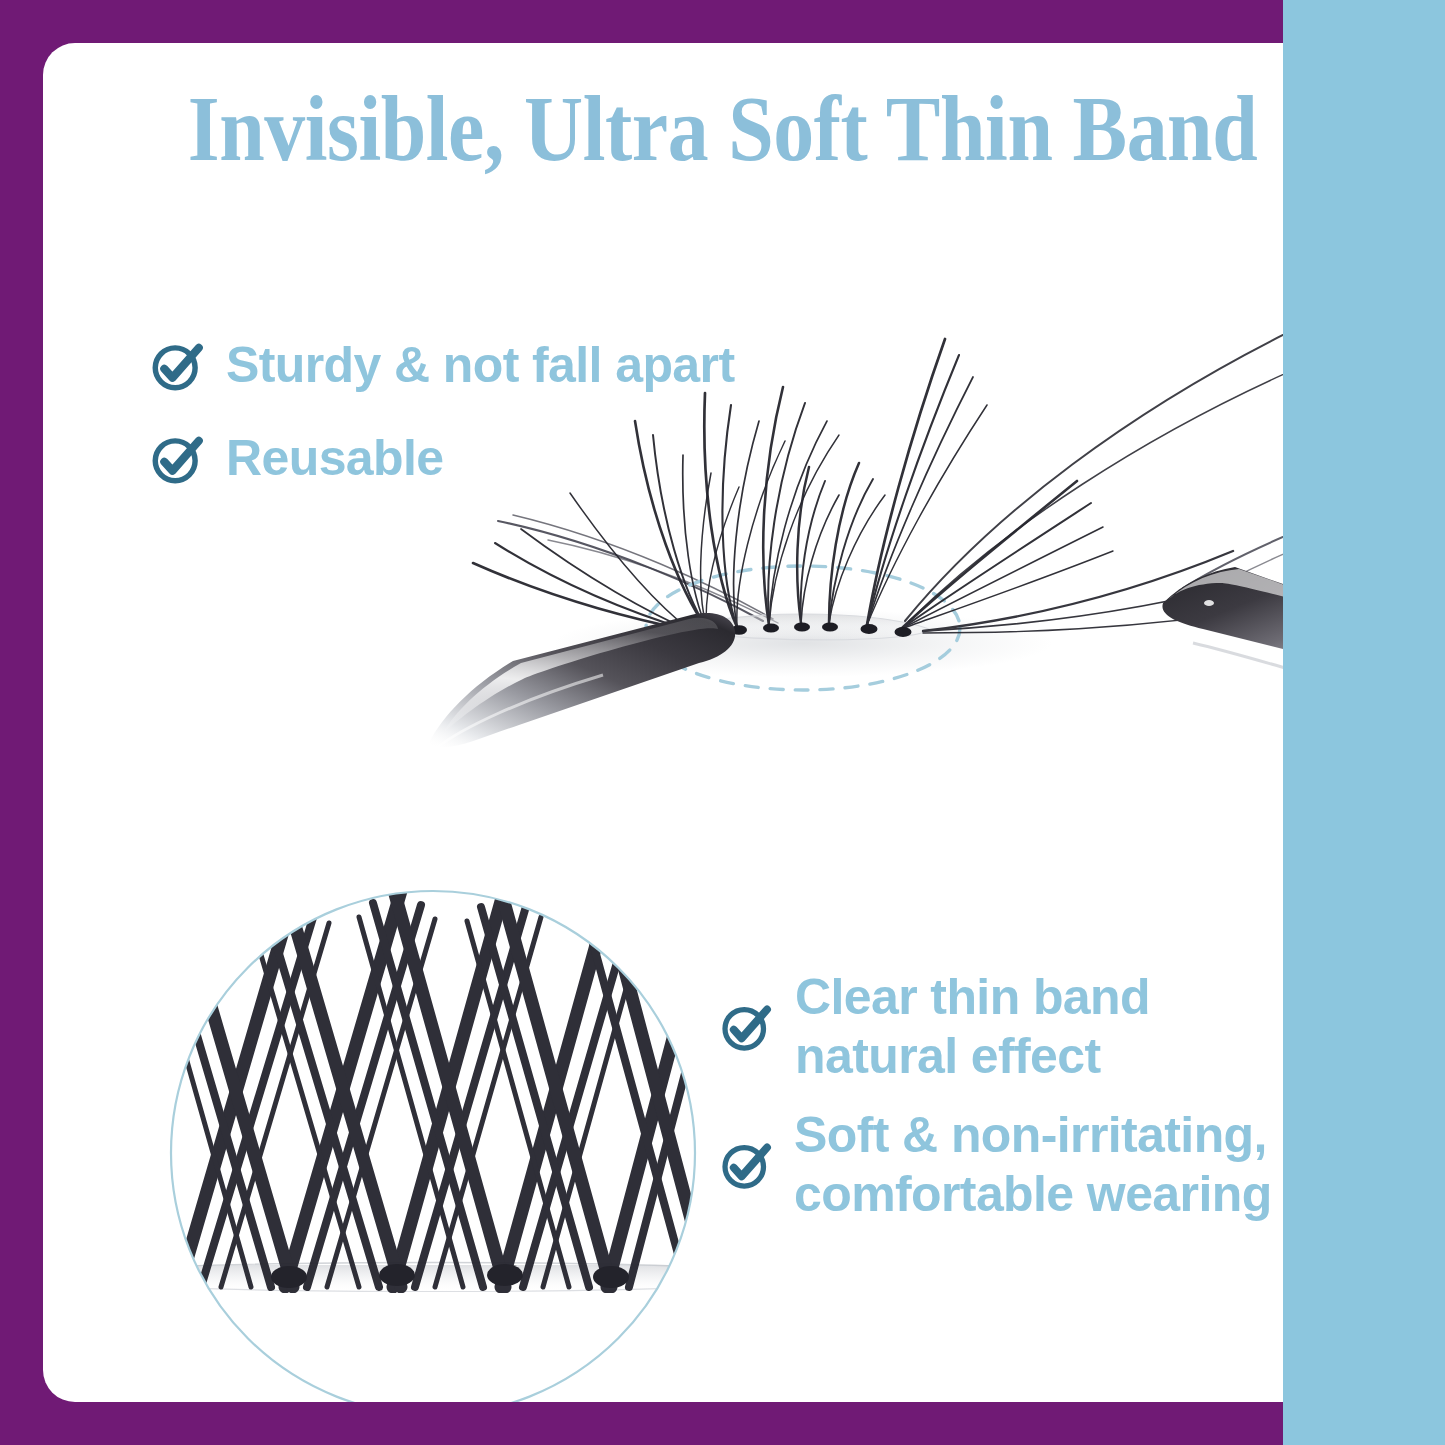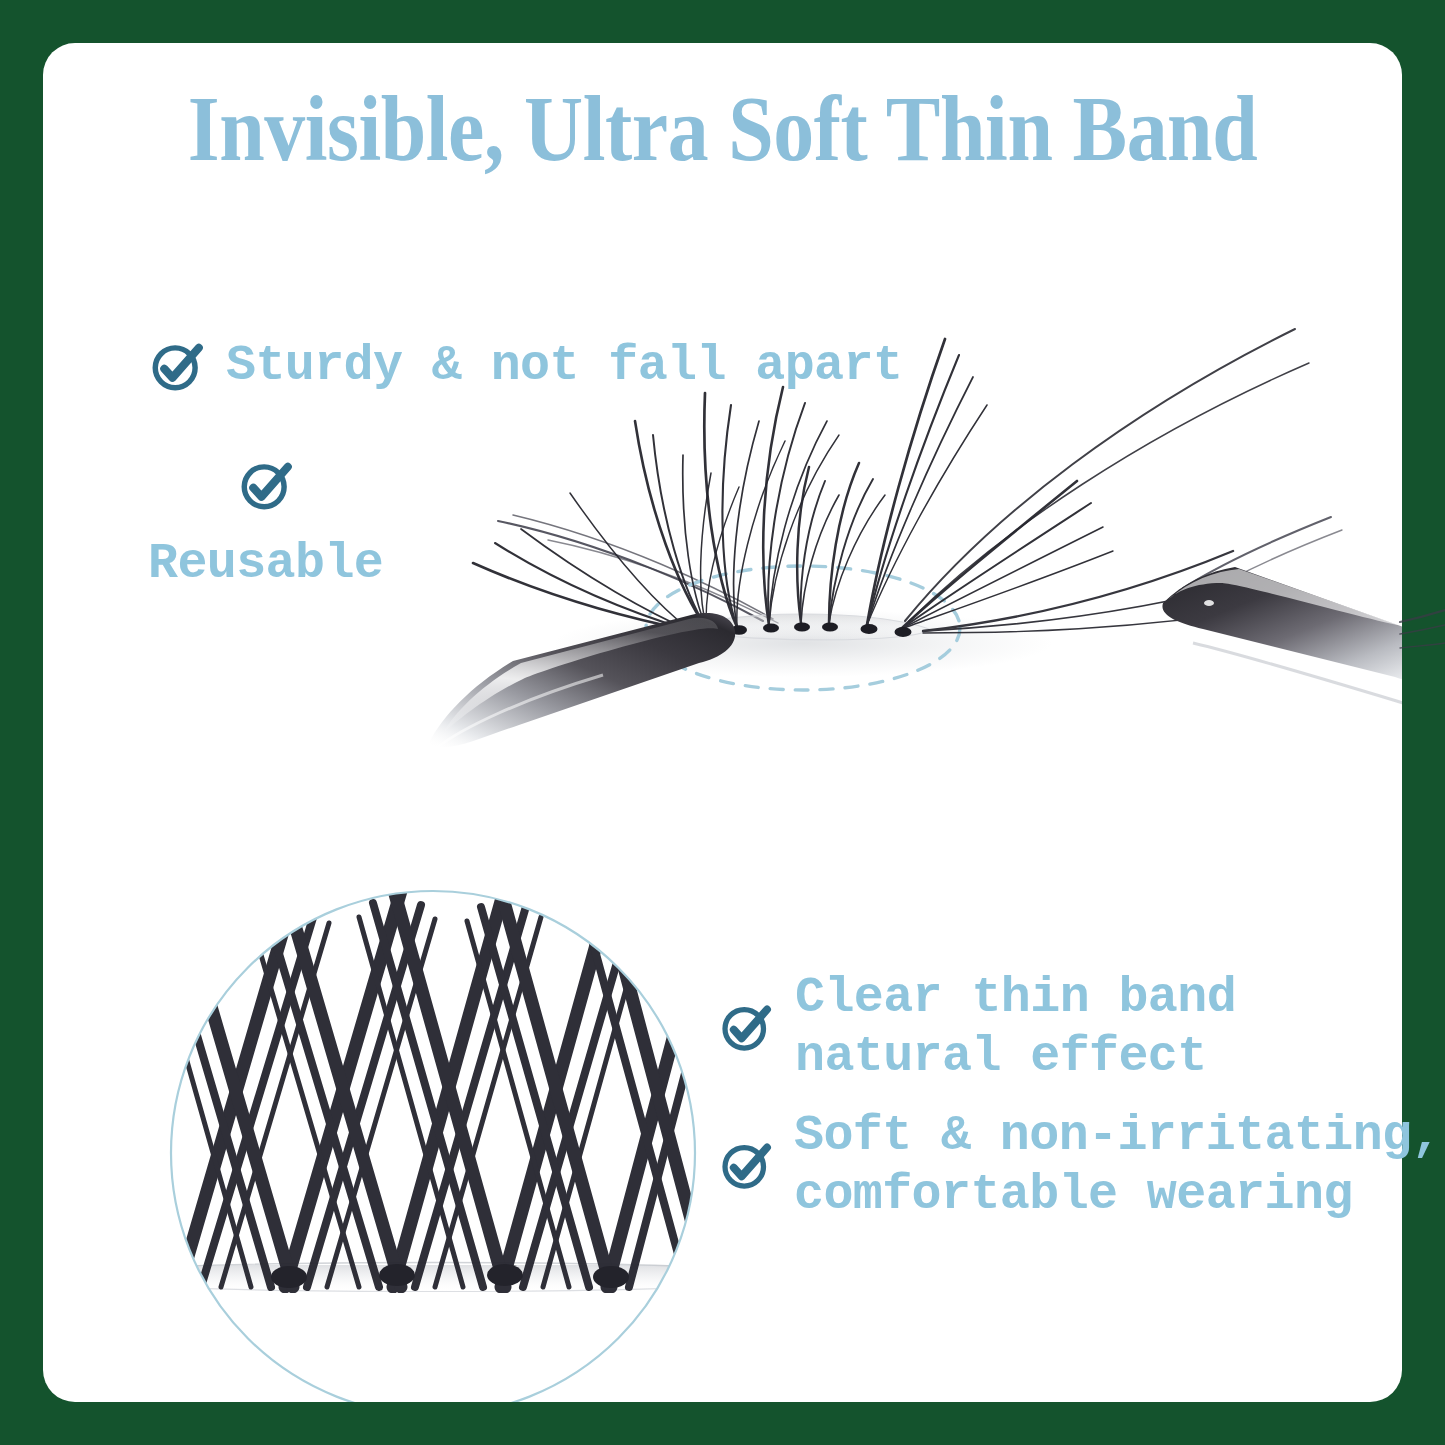--- a/index.html
+++ b/index.html
@@ -4,22 +4,22 @@
 <style>
   html,body{margin:0;padding:0;}
   body{
     width:1445px;height:1445px;
     background:#8cc6de;
     font-family:"Liberation Sans", sans-serif;
     overflow:hidden;
   }
   #frame{
     position:relative;
-    width:1445px;height:1445px;
-    background:#14532d;
+    width:1283px;height:1445px;
+    background:#701a75;
     overflow:hidden;
   }
   
   #card{
     position:absolute;
     left:43px;top:43px;
     width:1359px;height:1359px;
     background:#ffffff;
     border-radius:32px;
     overflow:hidden;
@@ -48,30 +48,30 @@
     align-items:center;
     gap:20px;
     z-index:45;
   }
   .feature .tick{
     flex:0 0 auto;
     width:58px;height:58px;
     display:block;
   }
   .feature .ftext{
-    font-family:Liberation Mono, monospace;
+    font-family:Liberation Sans, sans-serif;
     font-weight:700;
     font-size:50px;
     line-height:1.18;
     letter-spacing:-0.6px;
     color:#8fc5dd;
     white-space:pre-line;
   }
   #f1{ left:148px; top:336px; }
-  #f2{ left:148px; top:456px;flex-direction:column; }
+  #f2{ left:148px; top:429px; }
   #f3{ left:718px; top:968px;gap:21px; }
   #f4{ left:718px; top:1106px; }
   #f3 .ftext, #f4 .ftext{ font-size:50px; }
   #f3 .tick, #f4 .tick{ width:56px;height:56px; }
 
   
   .layer{ position:absolute; left:0; top:0; }
   #lashscene{ z-index:20; }
   #circleinset{ position:absolute; left:100px; top:820px; z-index:30; }
   #borderlash{ position:absolute; left:0; top:0; z-index:50; pointer-events:none; }

